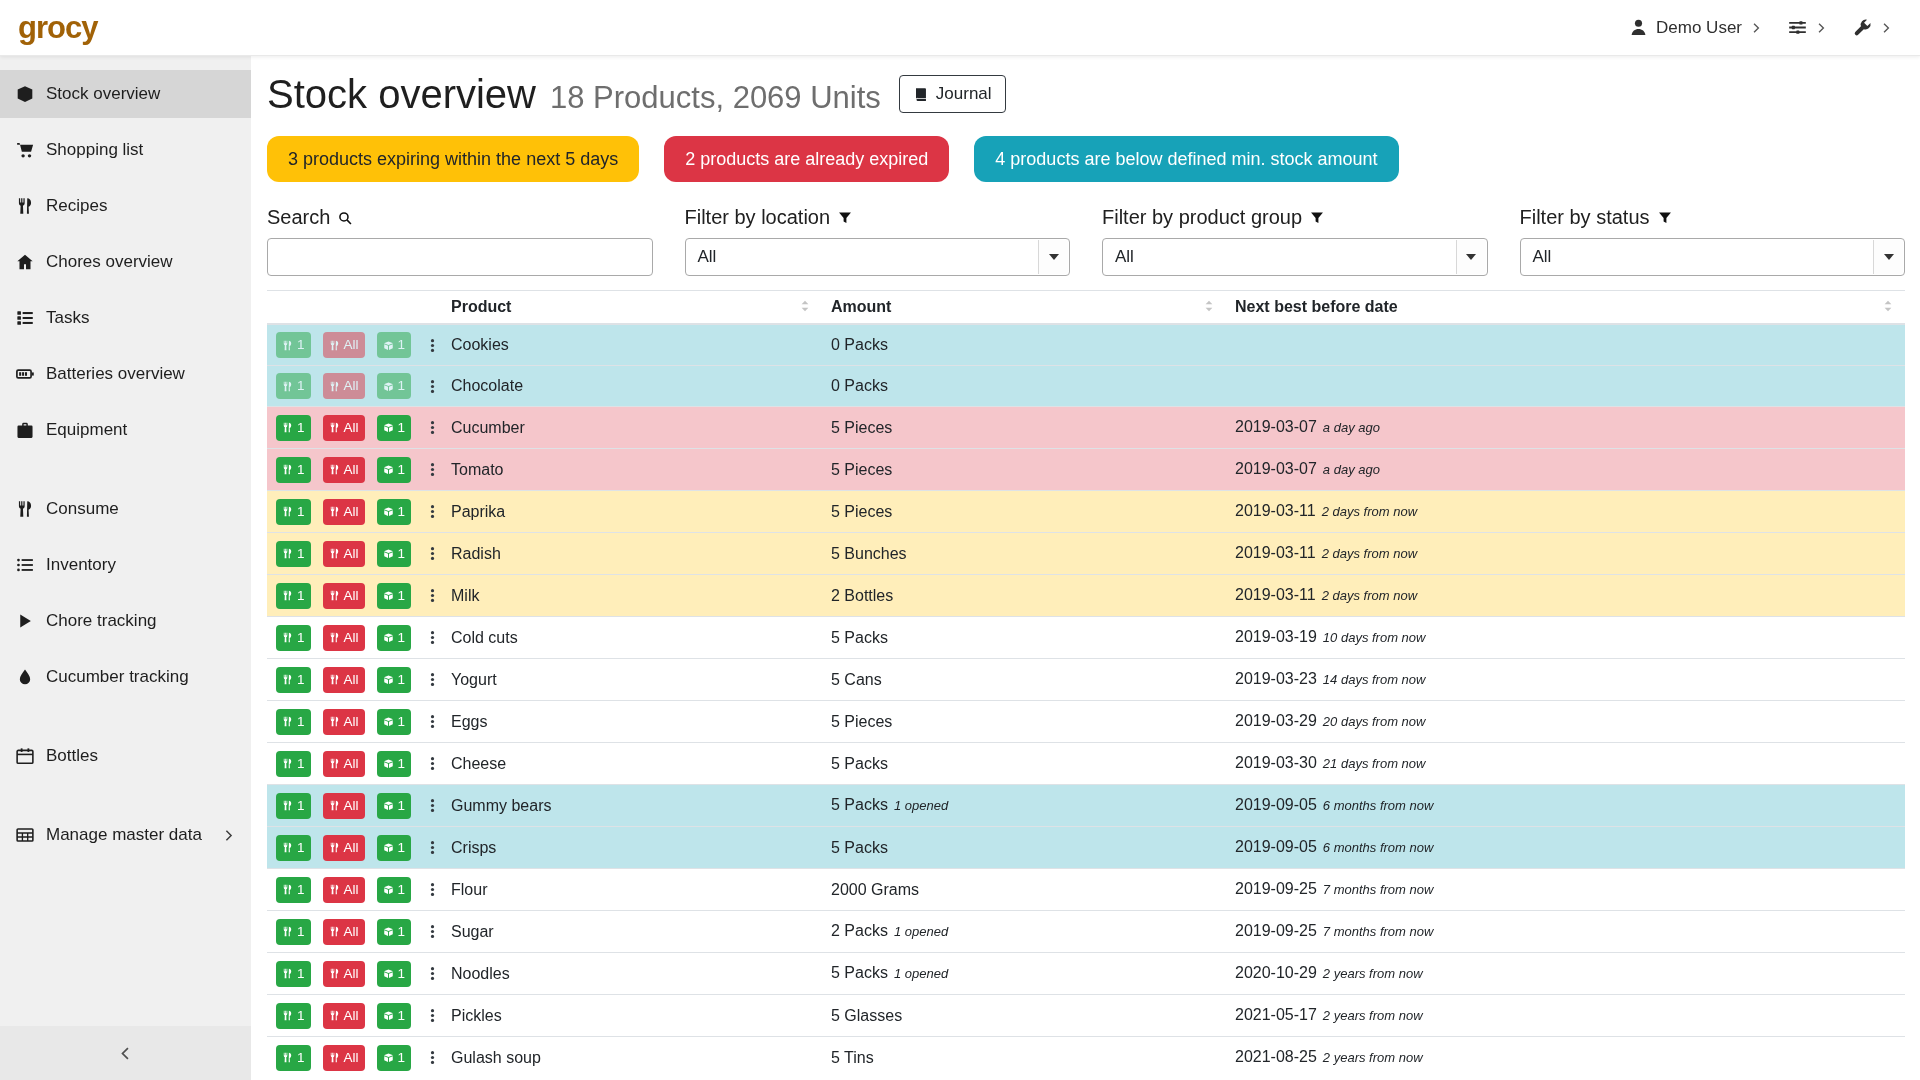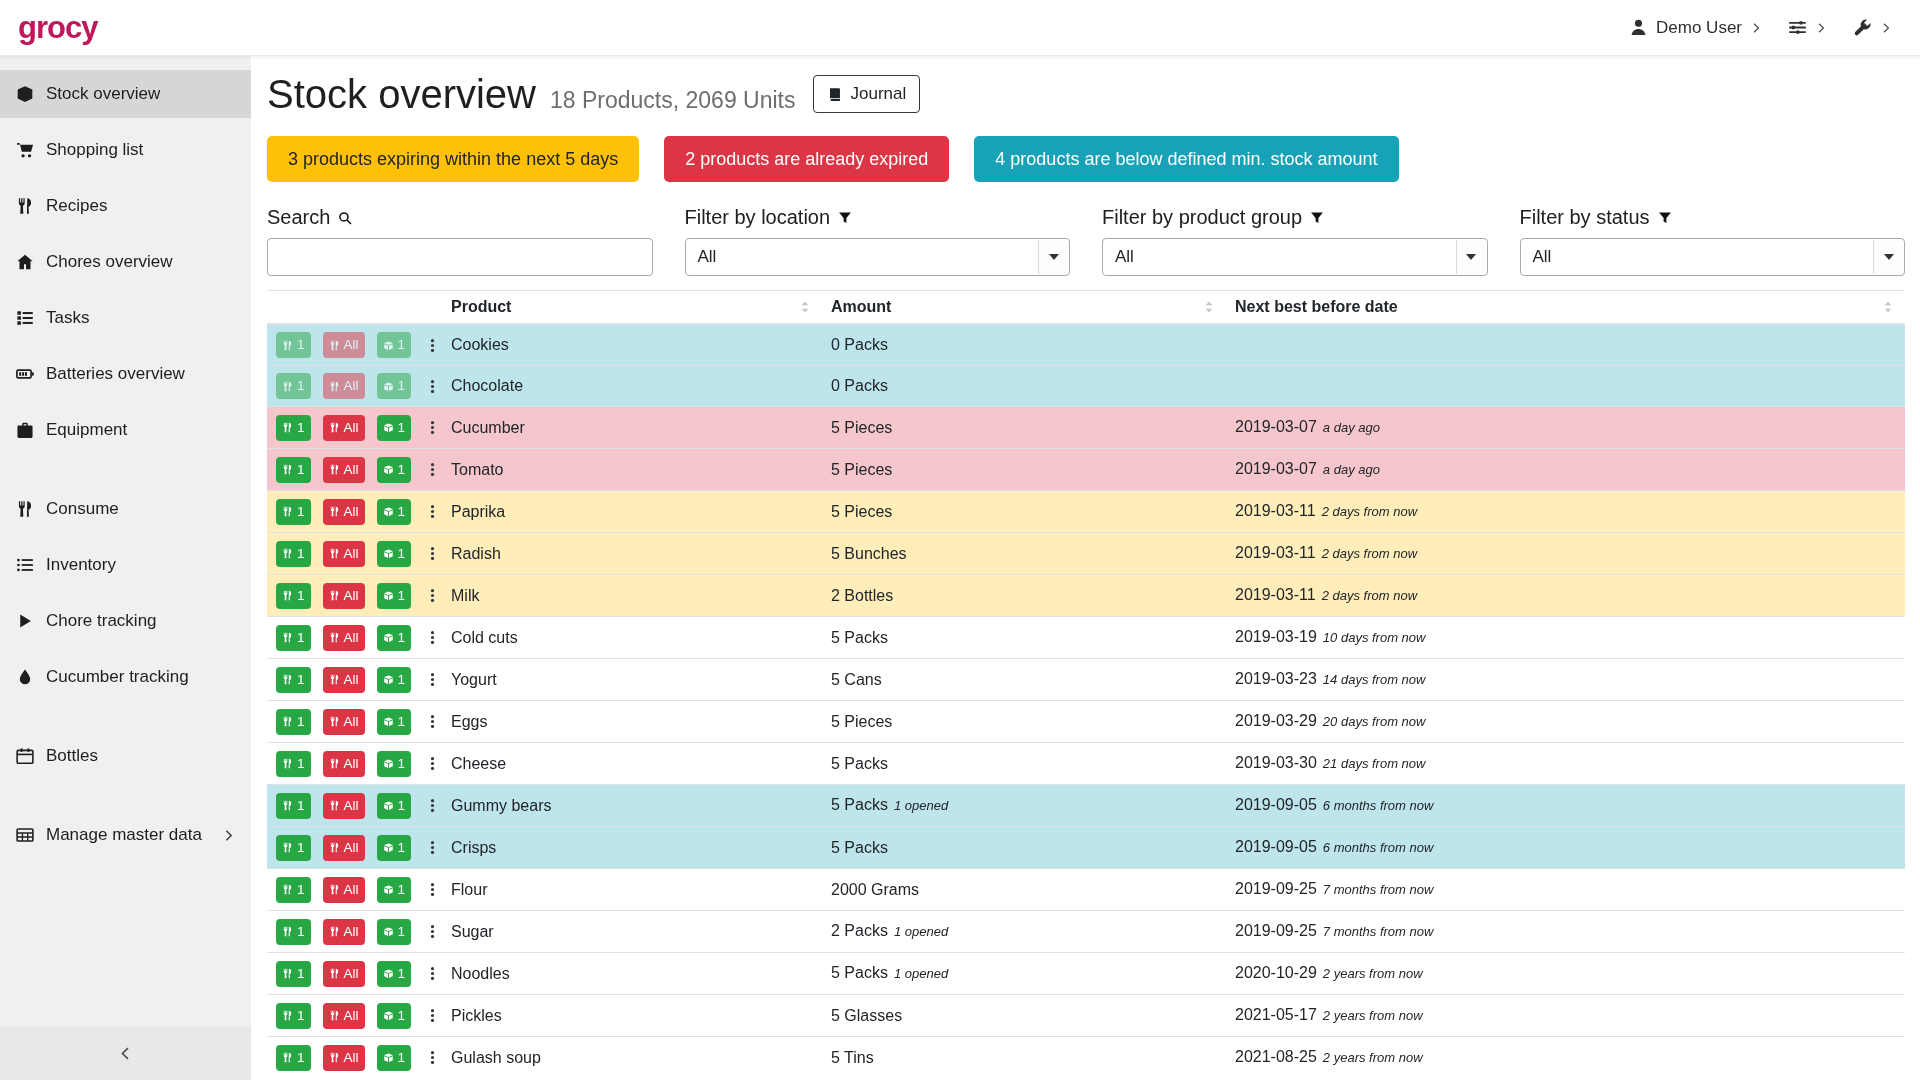--- a/index.html
+++ b/index.html
@@ -3,21 +3,21 @@
 <meta charset="utf-8">
 <style>
   * { box-sizing: border-box; }
   html, body { width: 1920px; height: 1080px; margin: 0; overflow: hidden; }
   body { font-family: "Liberation Sans", sans-serif; color: #212529; background: #fff; }
 
   
   .topbar { height: 56px; display: flex; align-items: center; background: #fff;
             padding: 0 28px 0 18px; border-bottom: 1px solid #e9e9e9;
             box-shadow: 0 1px 4px rgba(0,0,0,.08); position: relative; z-index: 5; }
-  .logo { font-size: 31px; font-weight: bold; color: #be185d; letter-spacing: -1px; cursor: pointer; }
+  .logo { font-size: 31px; font-weight: bold; color: #a16207; letter-spacing: -1px; cursor: pointer; }
   .topbar-right { margin-left: auto; display: flex; align-items: center; gap: 26px; }
   .tb-group { display: flex; align-items: center; gap: 8px; cursor: pointer; color: #2f2f2f; }
   .tb-group .icn { width: 19px; height: 19px; }
   .tb-label { font-size: 17px; }
   .tb-group .tb-chev { width: 12px; height: 12px; color: #555; }
 
   
   .layout { display: flex; height: 1024px; }
 
   
@@ -32,28 +32,28 @@
                     background: #e8e8e8; display: flex; align-items: center; justify-content: center;
                     cursor: pointer; color: #4f4f4f; }
   .sidebar-footer .icn { width: 15px; height: 15px; }
 
   
   .main { flex: 1; padding: 14px 15px 0 16px; background: #fff; overflow: hidden; }
 
   .page-header { display: flex; align-items: center; height: 48px; margin-bottom: 18px; }
   .title-wrap { display: flex; align-items: baseline; }
   .page-title { font-size: 40px; font-weight: 500; color: #1f1f1f; white-space: nowrap; }
-  .page-subtitle { font-size: 23px; color: #6e6e6e; margin-left: 14px; white-space: nowrap; }
+  .page-subtitle { font-size: 31px; color: #6e6e6e; margin-left: 14px; white-space: nowrap; }
   .journal-btn { margin-left: 18px; display: inline-flex; align-items: center; gap: 8px; height: 38px;
                  padding: 0 13px; background: #fff; border: 1px solid #343a40; border-radius: 4px;
                  font-size: 17px; color: #212529; cursor: pointer; font-family: inherit; }
   .journal-btn .icn { width: 15px; height: 15px; }
 
   .alerts { display: flex; gap: 25px; margin-bottom: 24px; }
-  .alert-btn { height: 46px; border: none; border-radius: 5px; padding: 0 21px; font-size: 18px;
+  .alert-btn { height: 46px; border: none; border-radius: 12px; padding: 0 21px; font-size: 18px;
                font-family: inherit; cursor: pointer; display: inline-flex; align-items: center; }
   .alert-warning { color: #212529; }
   .alert-danger  { color: #fff; }
   .alert-info    { color: #fff; }
 
   .filters { display: flex; gap: 32px; margin-bottom: 14px; }
   .filter-col { flex: 1; min-width: 0; }
   .filter-label { display: flex; align-items: center; gap: 8px; font-size: 20px; color: #202020; margin-bottom: 9px; }
   .filter-label .icn { width: 14px; height: 14px; color: #111; }
   .text-input { width: 100%; height: 38px; border: 1px solid #a9a9a9; border-radius: 4px;
@@ -63,21 +63,21 @@
   .caret-box { position: absolute; top: 1px; right: 1px; bottom: 1px; width: 30px; display: flex;
                align-items: center; justify-content: center; border-left: 1px solid #d8d8d8;
                background: #fdfdfd; border-radius: 0 3px 3px 0; }
   .caret-down { width: 0; height: 0; border-left: 5px solid transparent; border-right: 5px solid transparent;
                 border-top: 6px solid #333; }
 
   
   .stock-table { width: 100%; border-collapse: collapse; table-layout: fixed; font-size: 16px; color: #212529; }
   .stock-table th { padding: 7px 9px; border-top: 1px solid #dee2e6; border-bottom: 2px solid #dee2e6;
                     font-weight: bold; text-align: left; line-height: 18px; }
-  .th-flex { display: flex; align-items: center; justify-content: space-between; }
+  .th-flex { display: flex; justify-content: space-between; }
   .sort-icon { width: 13px; height: 13px; color: #c4c4c4; cursor: pointer; }
   .stock-table td { padding: 7px 9px; border-top: 1px solid #dee2e6; vertical-align: middle; line-height: 26px; }
   tr.row-info td    { background: #bee5eb; }
   tr.row-danger td  { background: #f5c6cb; }
   tr.row-warning td { background: #ffeeba; }
 
   .actions { display: flex; align-items: center; gap: 12px; }
   .btn-act { display: inline-flex; align-items: center; gap: 4px; height: 26px; padding: 0 6px;
              border: none; border-radius: 4px; color: #fff; font-size: 13.5px; font-family: inherit;
              cursor: pointer; line-height: 1; }

